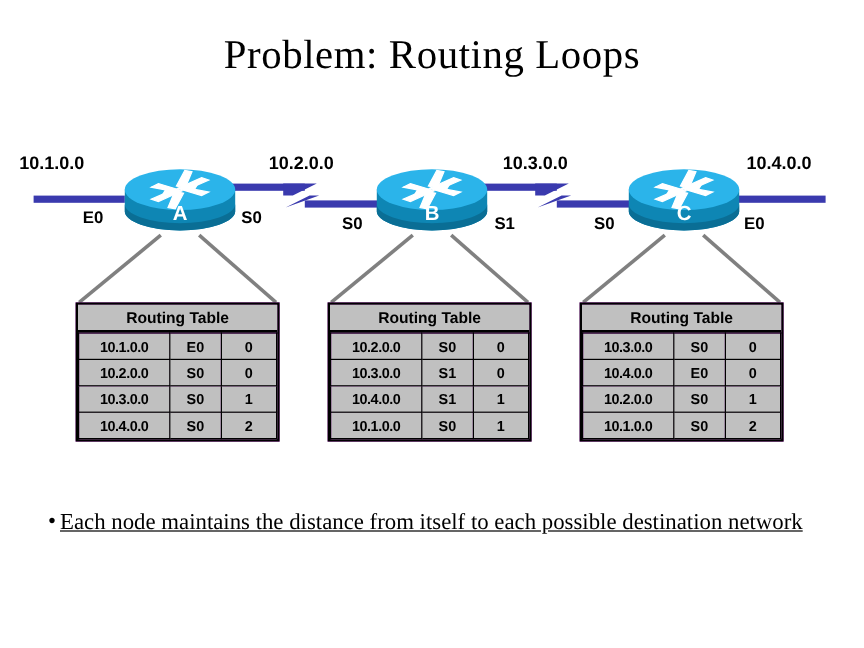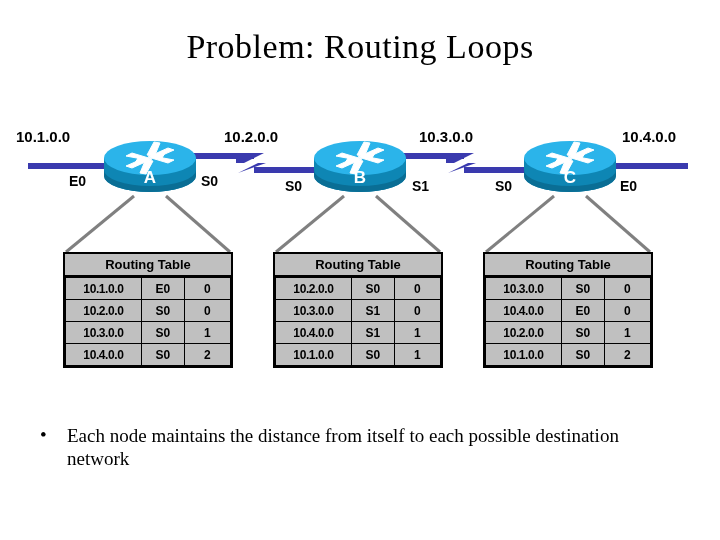--- a/index.html
+++ b/index.html
@@ -68,21 +68,21 @@
   .rtable td.c1{width:26%;}
   .rtable td.c2{width:28%;}
 
   
   .bullet{
     position:absolute;left:36px;top:424px;width:640px;
     font-family:"Liberation Serif", serif;
     font-size:19px;color:#000000;line-height:1.22;
   }
   .bullet .dot{position:absolute;left:4px;top:-1px;font-size:19px;}
-  .bullet .btext{display:block;margin-left:31px;}
+  .bullet .btext{display:block;margin-left:14px;text-decoration:underline;}
 </style>
 </head>
 <body>
 
 <div id="slide">
 
   <div class="title">Problem: Routing Loops</div>
 
   <svg class="connectors" viewBox="0 0 720 540" width="720" height="540">
 

